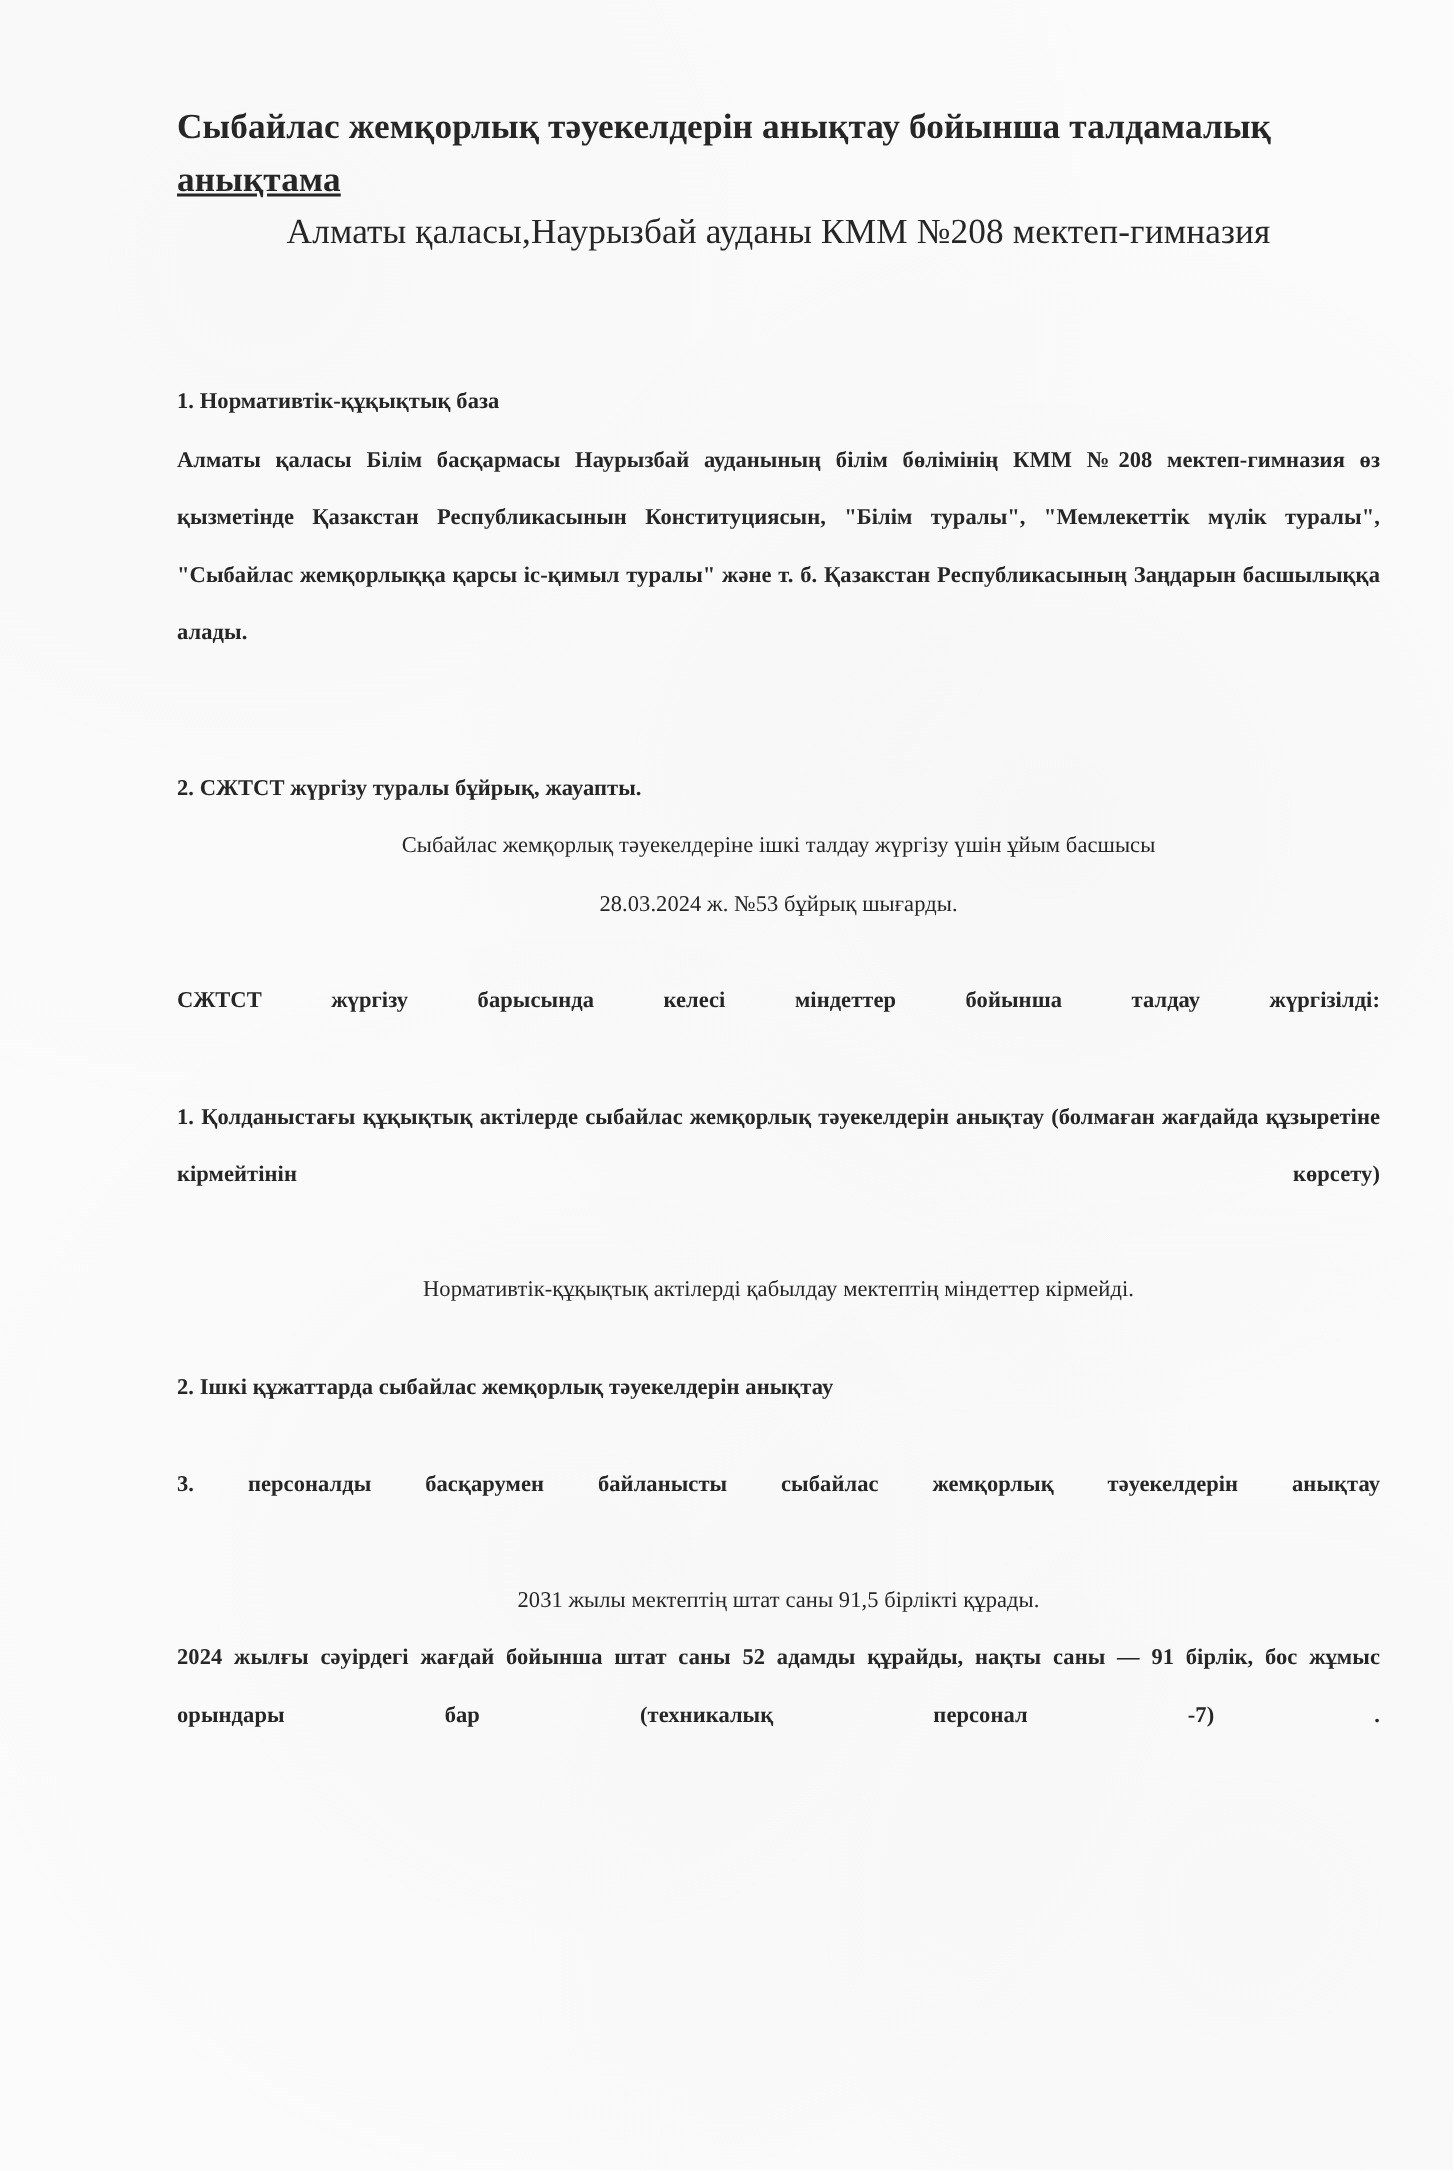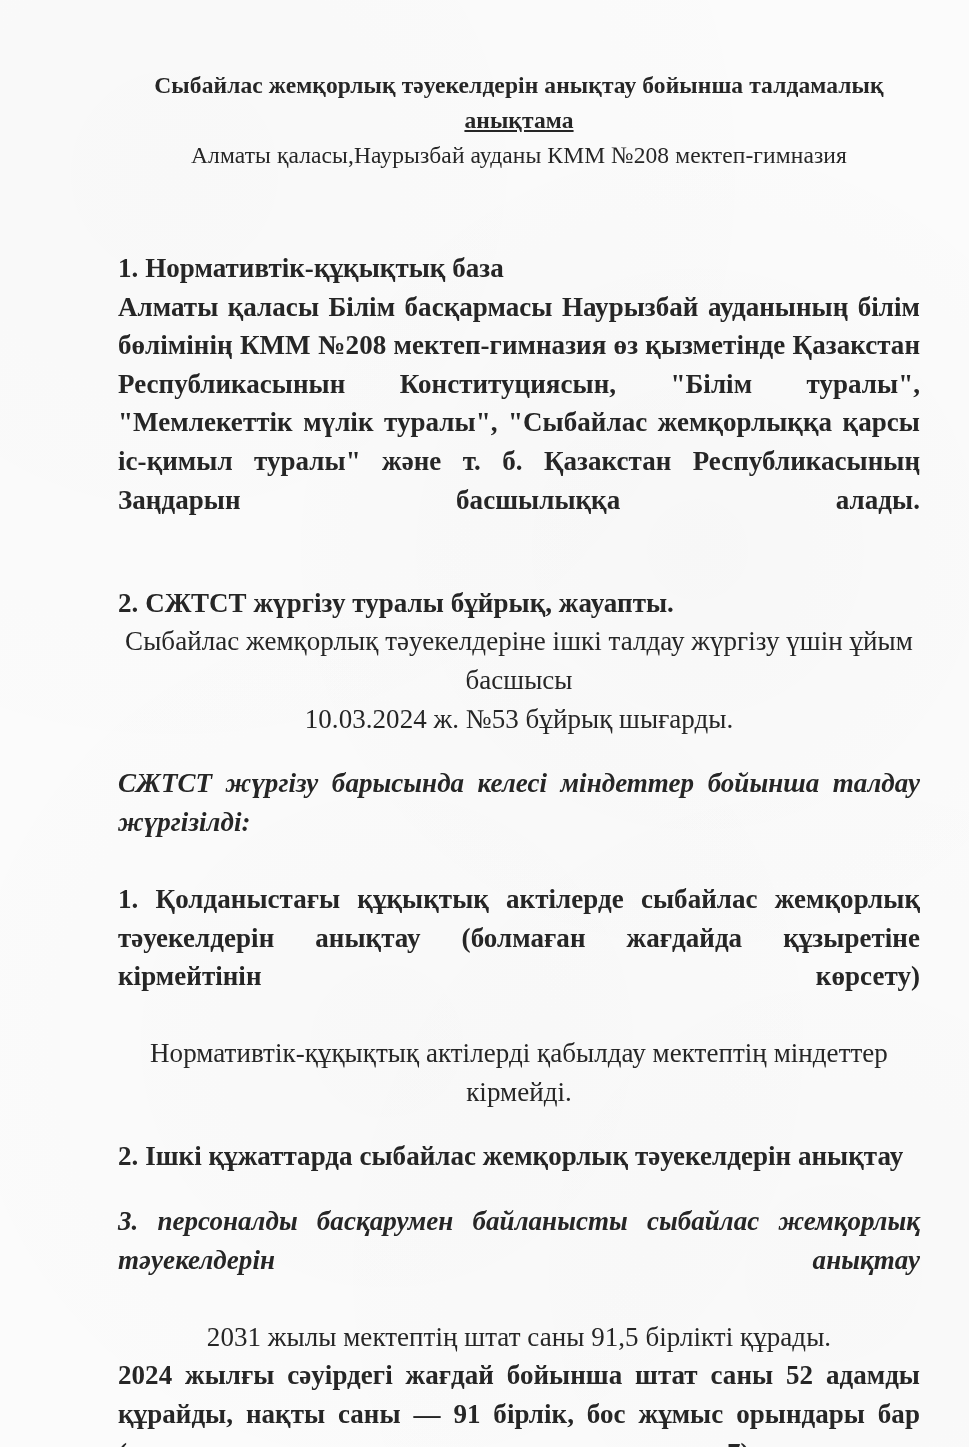--- a/index.html
+++ b/index.html
@@ -31,21 +31,20 @@
     left: 118px;
     top: 0;
     width: 802px;   
     height: 1447px;
   }
 
   
   .doc-title {
     margin: 0;
     padding-top: 68px;
-    text-align: center;
     font-weight: bold;
     font-size: 23.5px;
     line-height: 35px;
     letter-spacing: 0.1px;
   }
   .doc-title .line2 {
     display: block;
     text-decoration: underline;
   }
   .doc-subtitle {
@@ -57,35 +56,34 @@
     letter-spacing: 0.1px;
   }
 
   
   .body-block {
     margin-top: 44px;
   }
 
   p {
     margin: 0;
-    font-size: 27px;
+    font-size: 15px;
     line-height: 38.6px;
     text-align: justify;
     text-justify: inter-word;
     letter-spacing: 0.05px;
   }
 
   p.heading {
     font-weight: bold;
     text-align: left;
   }
   p.heading-just {
     font-weight: bold;
     text-align: justify;
-    font-style: italic;
   }
   p.heading-just::after {
     content: "";
     display: inline-block;
     width: 100%;
   }
   p.just-force::after {
     content: "";
     display: inline-block;
     width: 100%;
@@ -119,21 +117,21 @@
 
     <div class="body-block">
 
       <div class="gap-lg"></div>
       <p class="heading">1. Нормативтік-құқықтық база</p>
       <p class="flow just-force">Алматы қаласы Білім басқармасы Наурызбай ауданының білім бөлімінің КММ №208 мектеп-гимназия өз қызметінде Қазакстан Республикасынын Конституциясын, "Білім туралы", "Мемлекеттік мүлік туралы", "Сыбайлас жемқорлыққа қарсы іс-қимыл туралы" және т. б. Қазакстан Республикасының Заңдарын басшылыққа алады.</p>
 
       <div class="gap-md"></div>
       <p class="heading">2. СЖТСТ жүргізу туралы бұйрық, жауапты.</p>
       <p class="plain">Сыбайлас жемқорлық тәуекелдеріне ішкі талдау жүргізу үшін ұйым басшысы</p>
-      <p class="plain">10.03.2024 ж. №53 бұйрық шығарды.</p>
+      <p class="plain">28.03.2024 ж. №53 бұйрық шығарды.</p>
 
       <div class="gap-md"></div>
       <p class="heading-just">СЖТСТ жүргізу барысында келесі міндеттер бойынша талдау жүргізілді:</p>
       <p class="flow just-force">1. Қолданыстағы құқықтық актілерде сыбайлас жемқорлық тәуекелдерін анықтау (болмаған жағдайда құзыретіне кірмейтінін көрсету)</p>
       <p class="plain">Нормативтік-құқықтық актілерді қабылдау мектептің міндеттер кірмейді.</p>
 
       <div class="gap-md"></div>
       <p class="heading">2. Ішкі құжаттарда сыбайлас жемқорлық тәуекелдерін анықтау</p>
 
       <div class="gap-md"></div>

